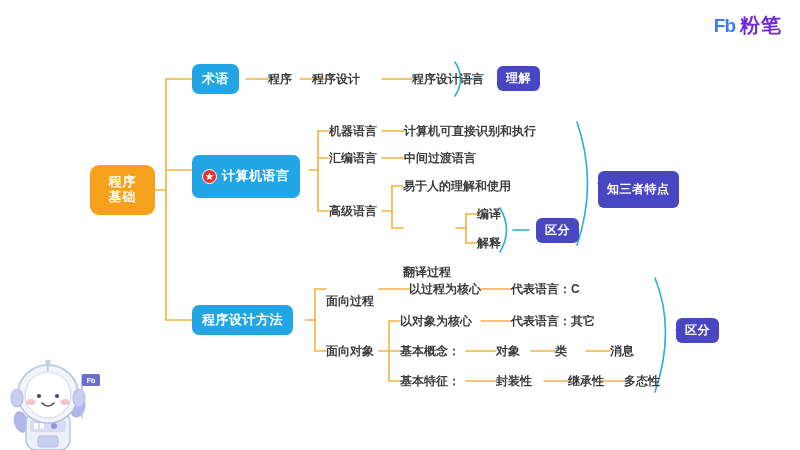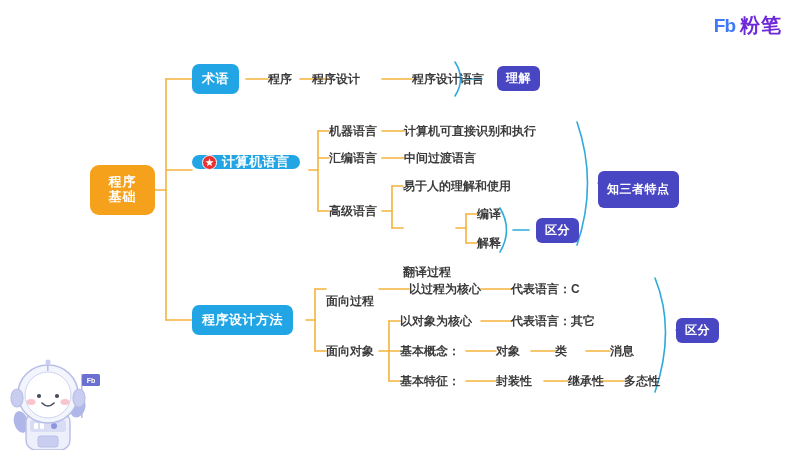--- a/index.html
+++ b/index.html
@@ -162,21 +162,21 @@
   </div>
 
   <div class="leaf" style="left:268px; top:73px;">程序</div>
   <div class="leaf" style="left:312px; top:73px;">程序设计</div>
   <div class="leaf" style="left:412px; top:73px;">程序设计语言</div>
 
   <div class="node node-purple" style="left:489px; top:66px; height:25px;margin-left:8px;">
     <span>理解</span>
   </div>
 
-  <div class="node node-blue" style="left:192px; top:155px; height:14px;">
+  <div class="node node-blue" style="left:192px; top:155px; height:43px;">
     <span class="star-badge">
       <svg width="9" height="9" viewBox="0 0 10 10">
         <polygon points="5,0.4 6.2,3.6 9.6,3.7 6.9,5.8 7.9,9.2 5,7.2 2.1,9.2 3.1,5.8 0.4,3.7 3.8,3.6" fill="#ffffff"></polygon>
       </svg>
     </span>
     <span>计算机语言</span>
   </div>
 
   <div class="leaf" style="left:329px; top:125px;">机器语言</div>
   <div class="leaf" style="left:404px; top:125px;">计算机可直接识别和执行</div>

